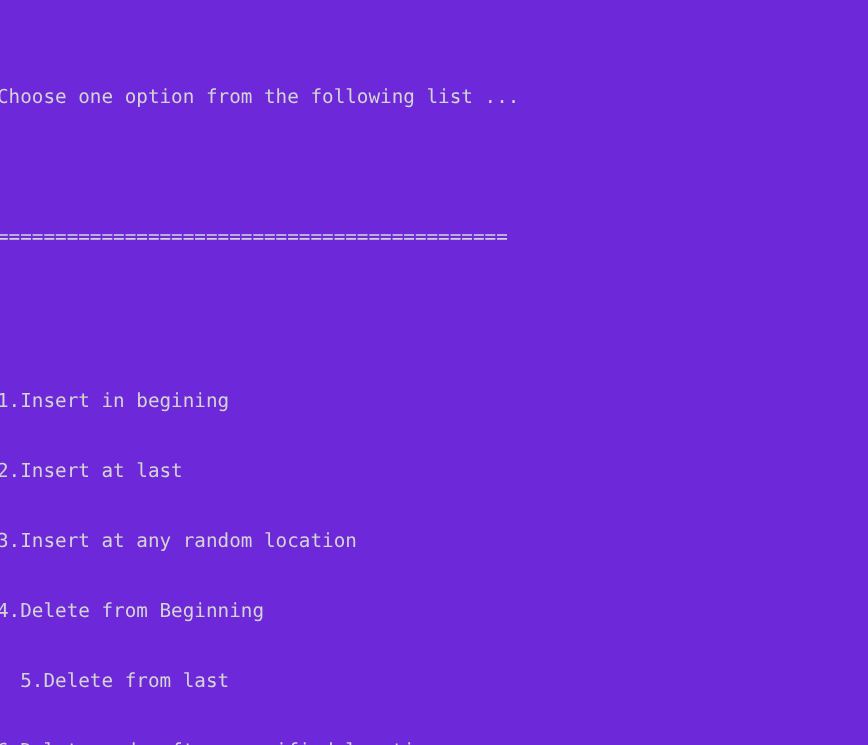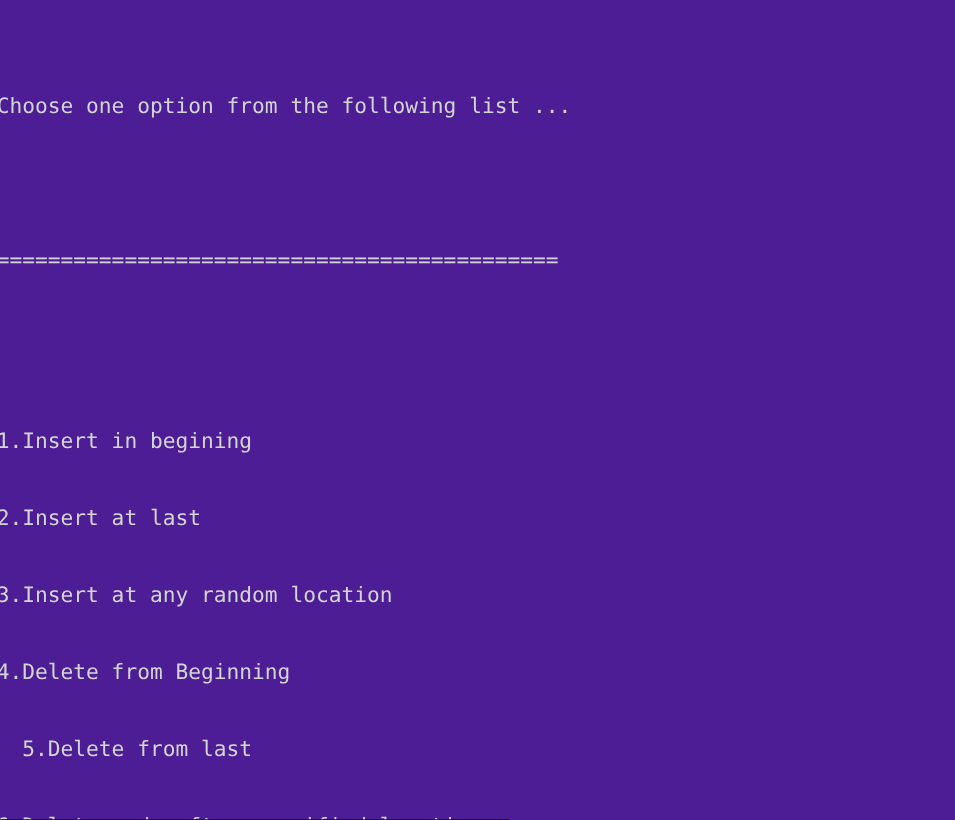--- a/index.html
+++ b/index.html
@@ -10,21 +10,21 @@
   }
   body {
     width: 868px;
     height: 745px;
     overflow: hidden;
   }
   #terminal {
     position: relative;
     width: 868px;
     height: 745px;
-    background: #4c1d95;
+    background: #6d28d9;
     overflow: hidden;
   }
   #screen {
     position: absolute;
     
     left: -3px;
     top: 15px;
     width: 880px;
     font-family: "DejaVu Sans Mono", "Liberation Mono", monospace;
     font-size: 19.3px;

